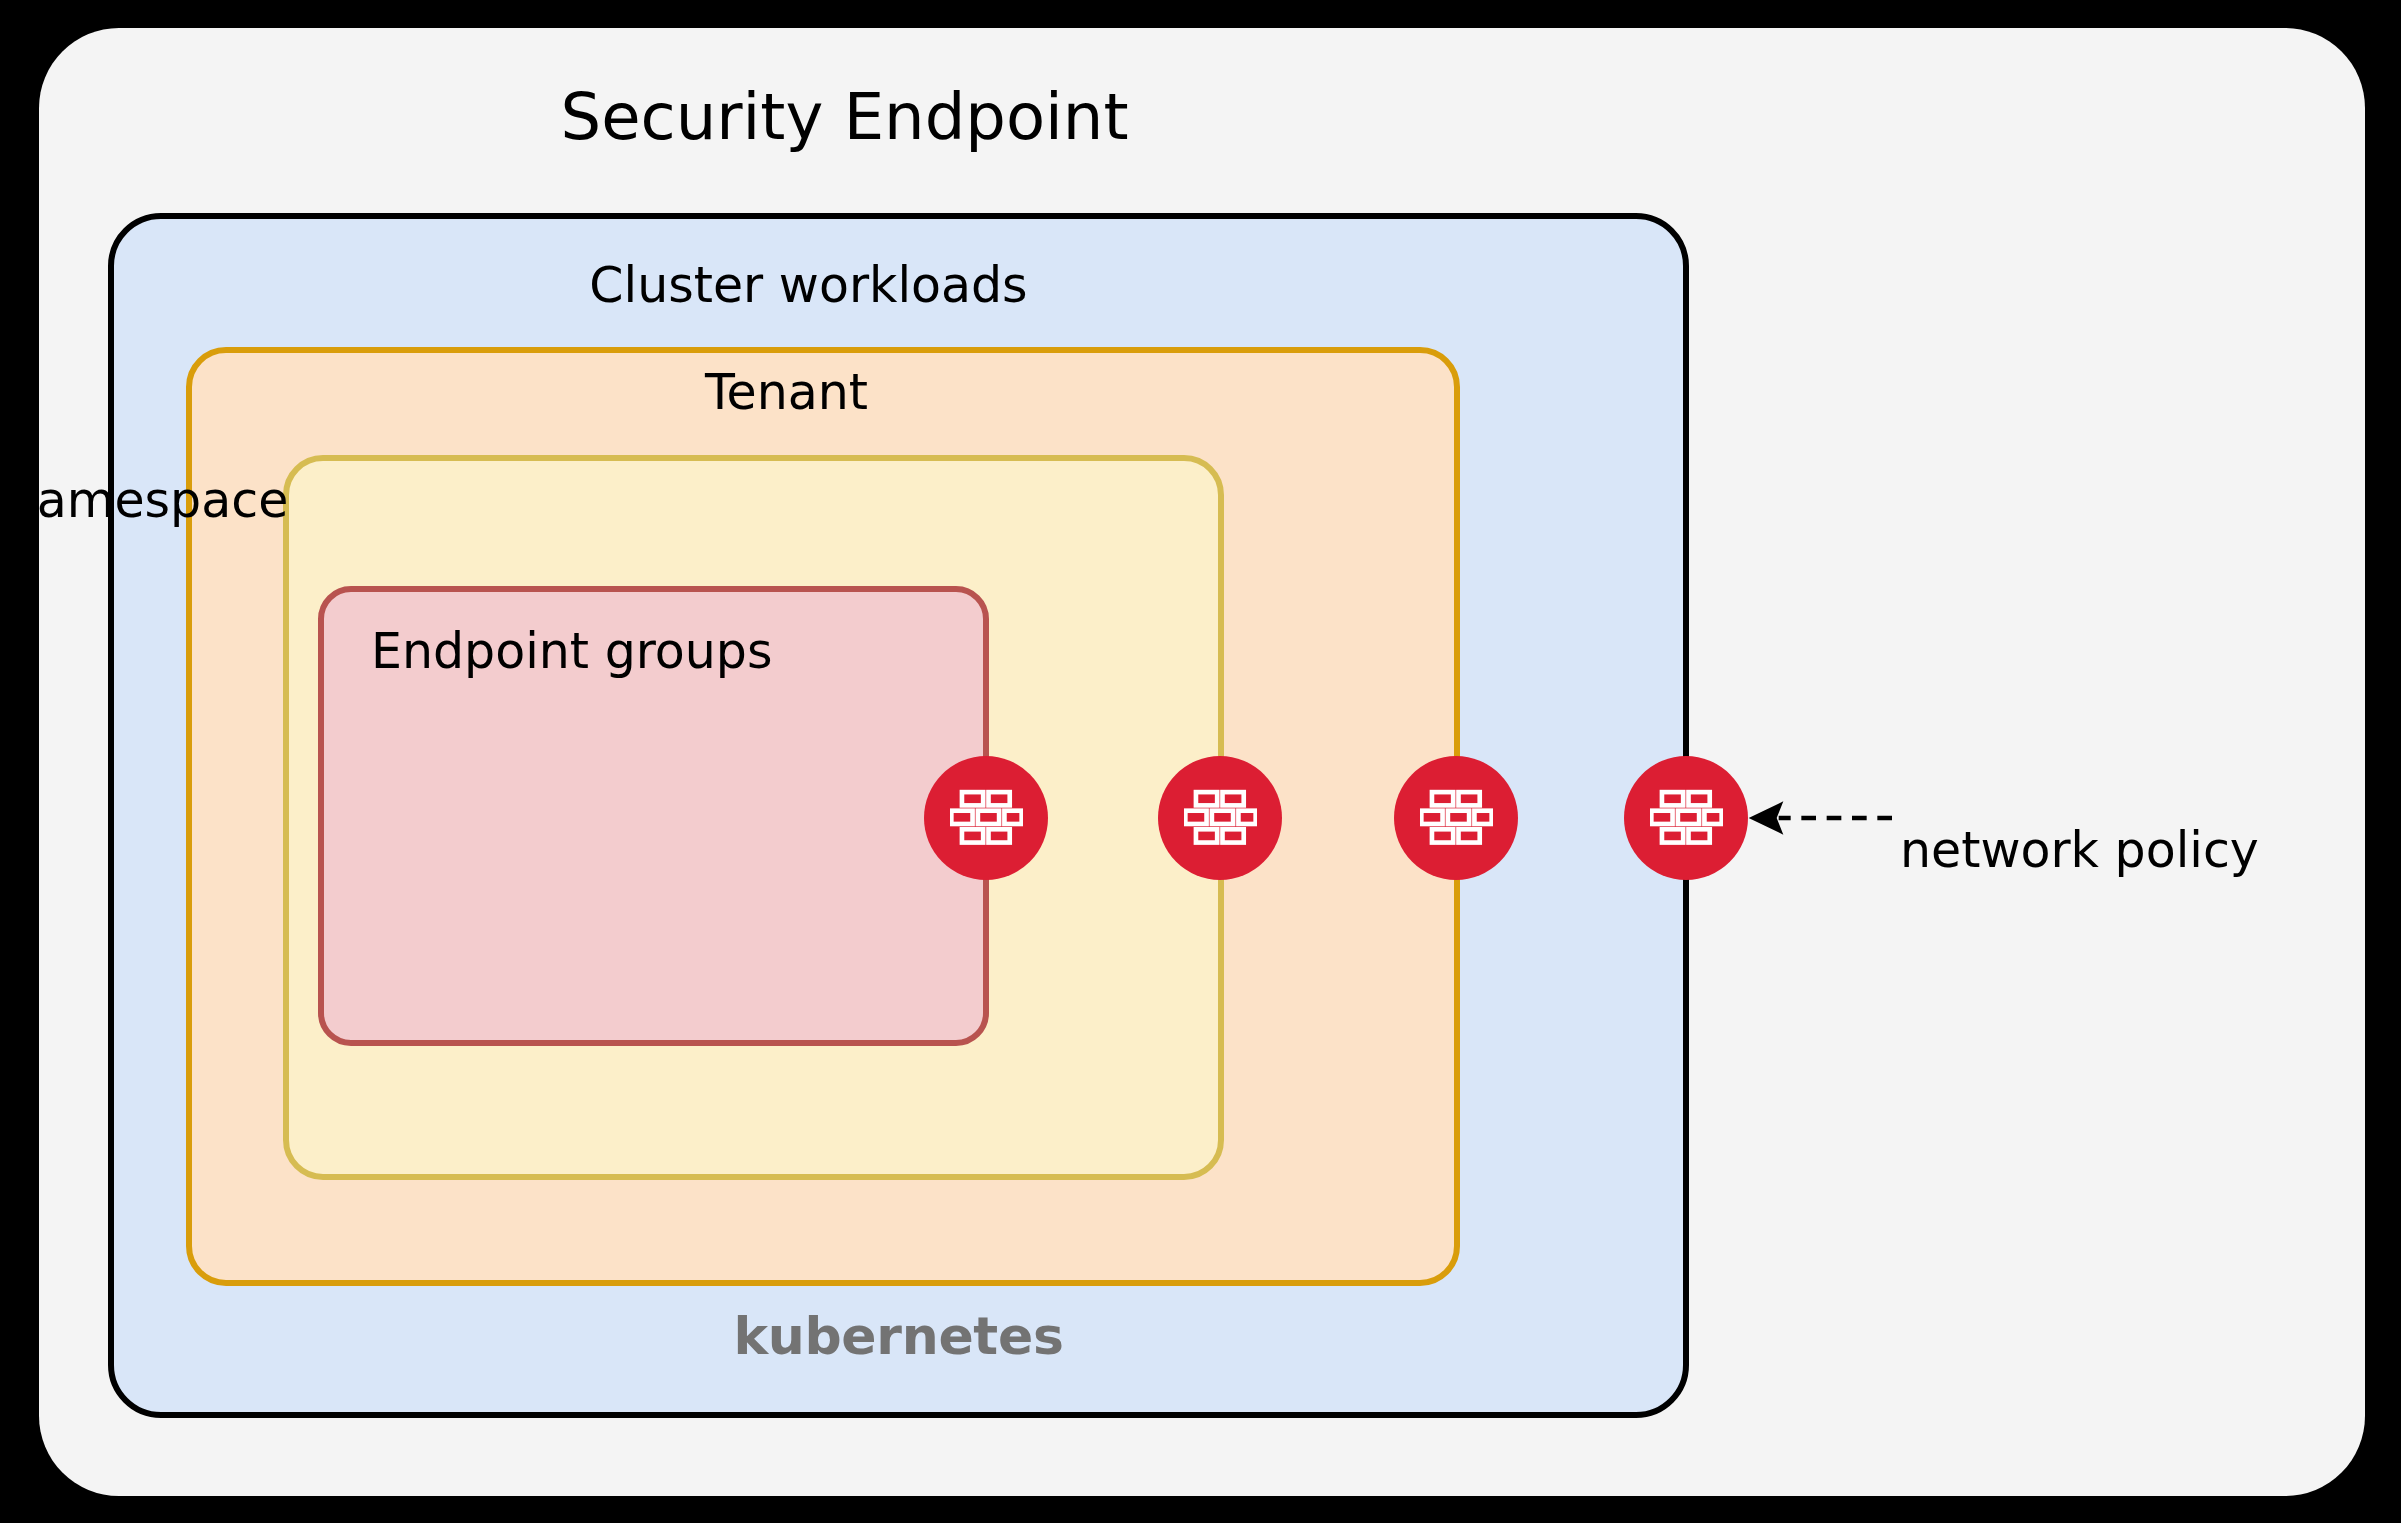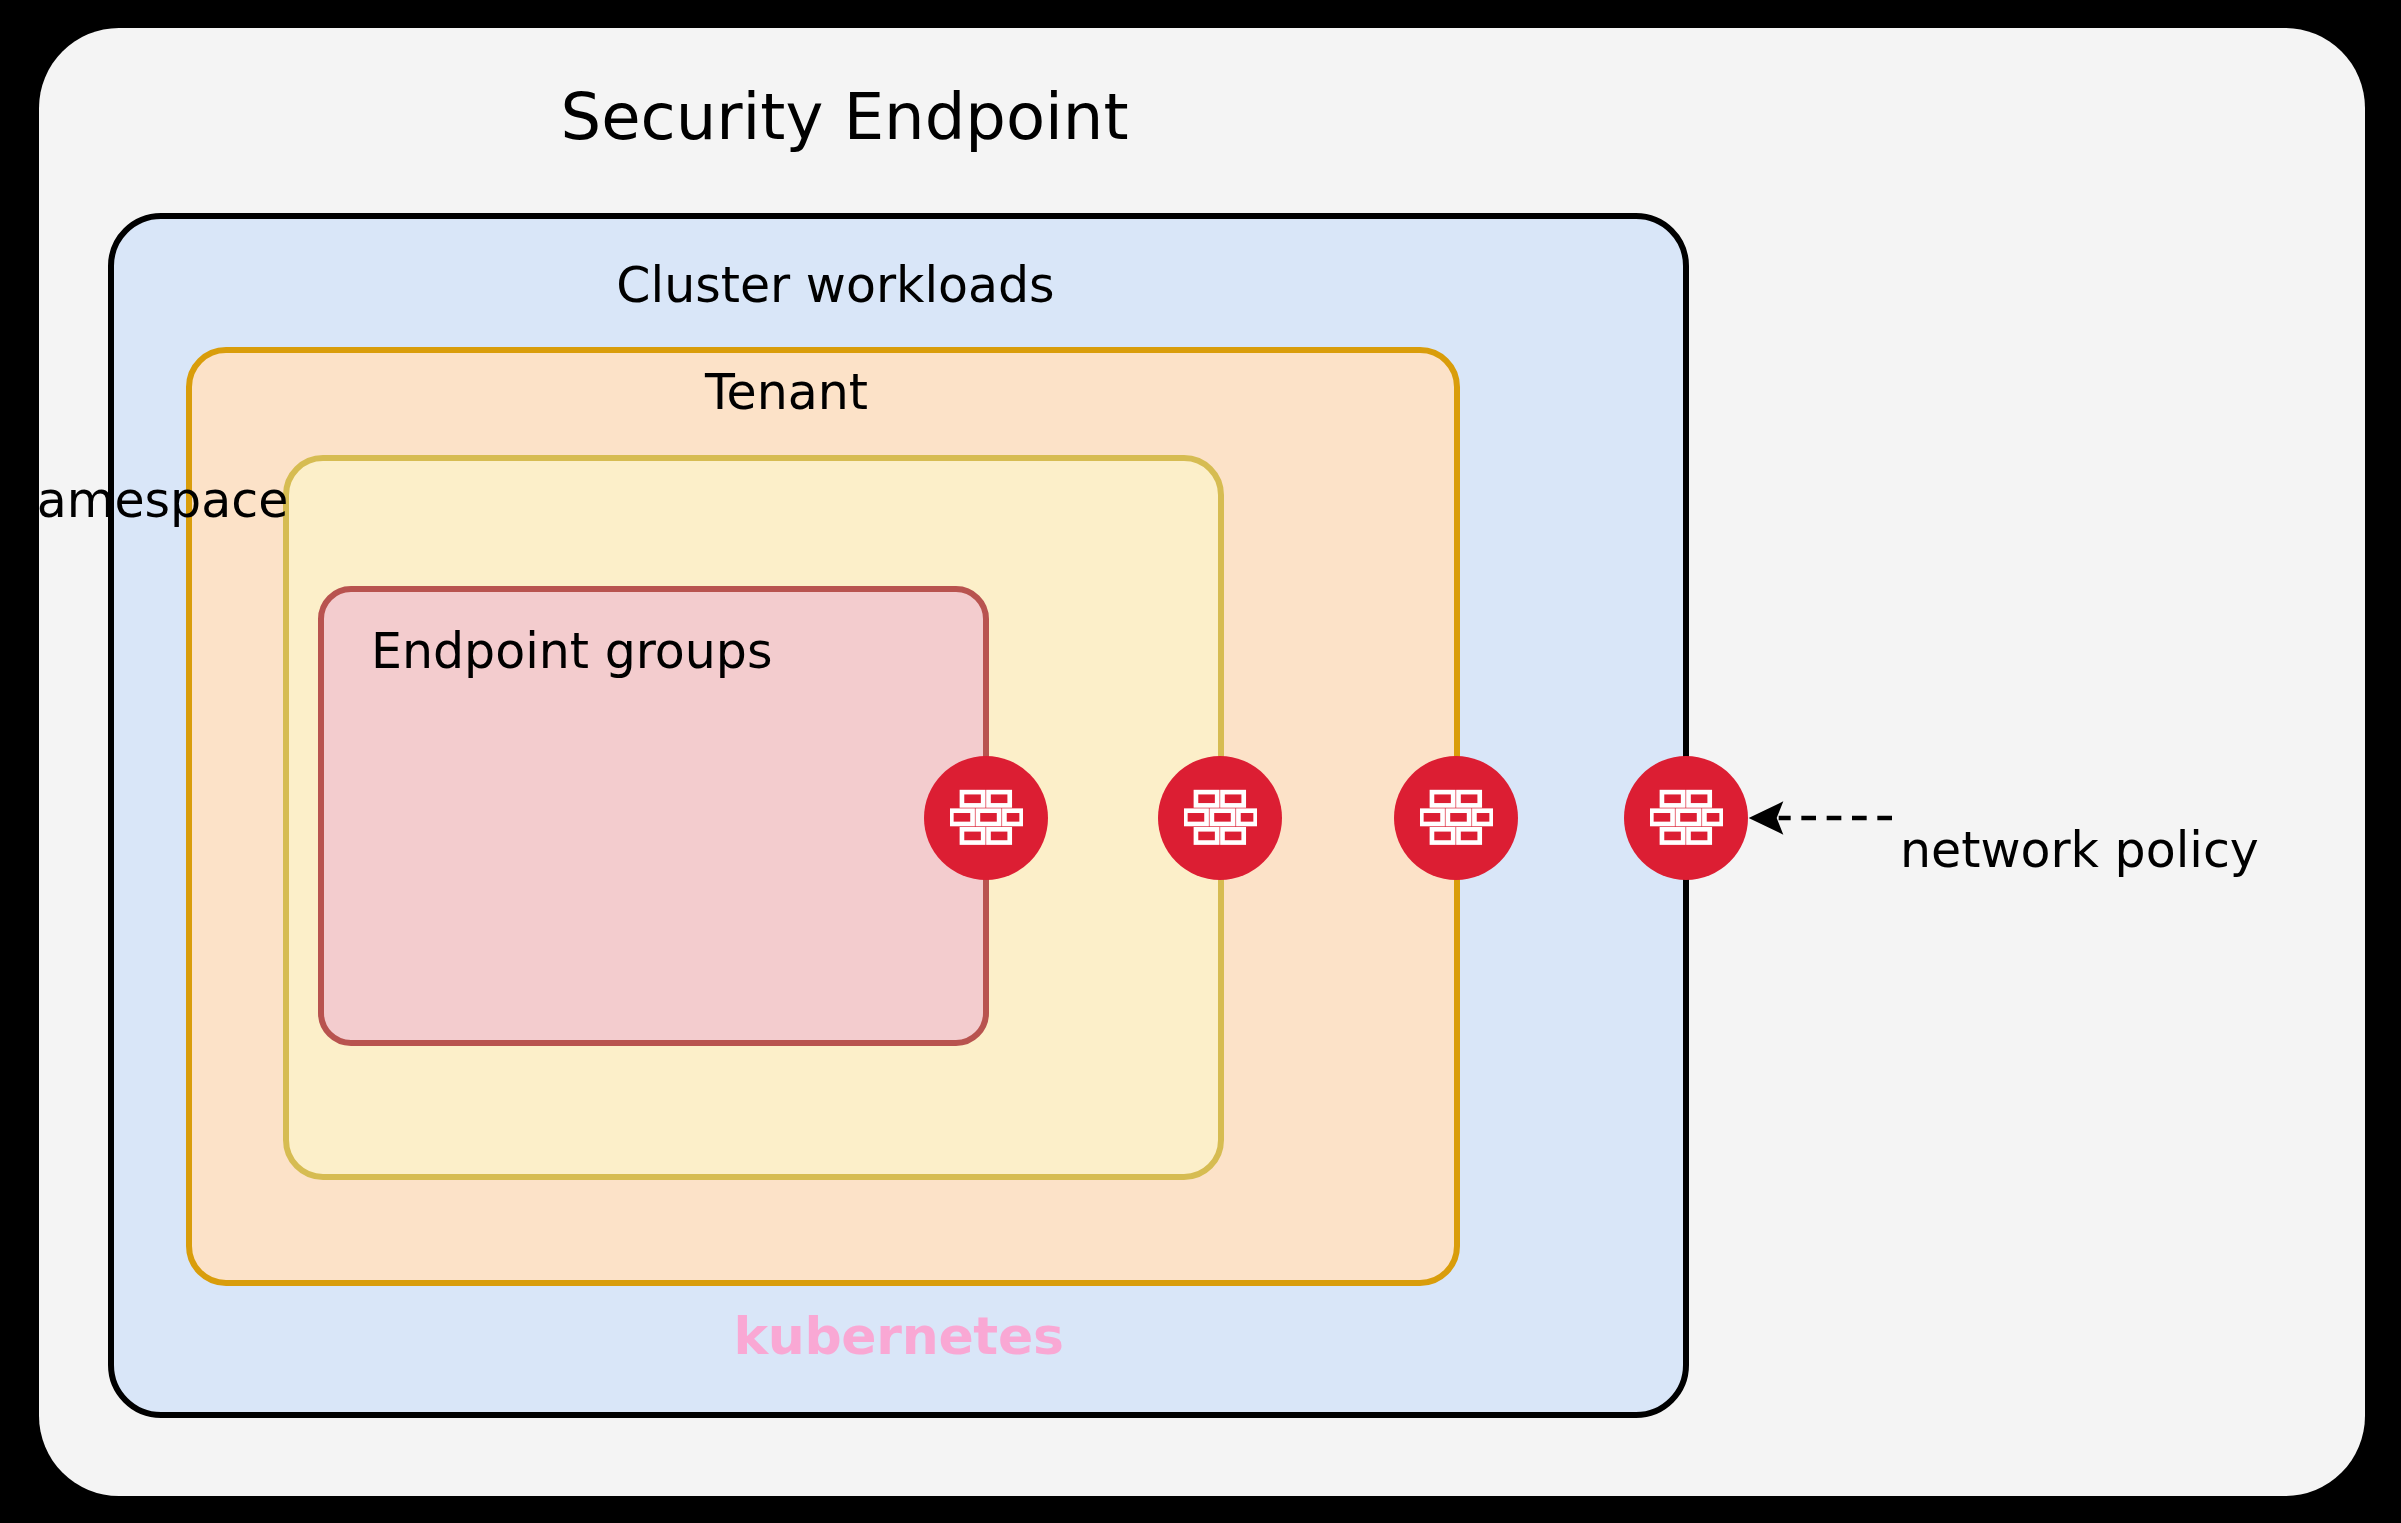--- a/index.html
+++ b/index.html
@@ -93,21 +93,20 @@
   }
 
   .label-cluster {
     left: 0;
     top: 261px;
     width: 1689px;
     text-align: center;
     padding-right: 72px;
     box-sizing: border-box;
     font-size: 49px;
-    margin-left: 27px;
   }
 
   .label-tenant {
     left: 0;
     top: 368px;
     width: 1689px;
     text-align: center;
     padding-right: 116px;
     box-sizing: border-box;
     font-size: 49px;
@@ -130,21 +129,21 @@
     font-size: 49px;
   }
 
   .label-kubernetes {
     left: 108px;
     top: 1310px;
     width: 1581px;
     text-align: center;
     font-size: 52px;
     font-weight: bold;
-    color: #f9a8d4;
+    color: #737373;
     letter-spacing: -0.3px;
   }
 
   .label-netpolicy {
     left: 1900px;
     top: 790px;
     font-size: 49px;
     margin-top: 36px;
   }
 

